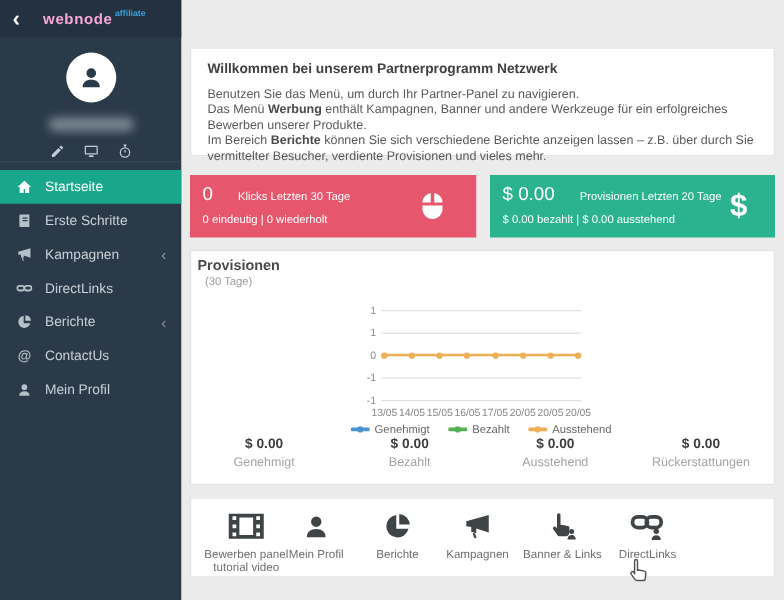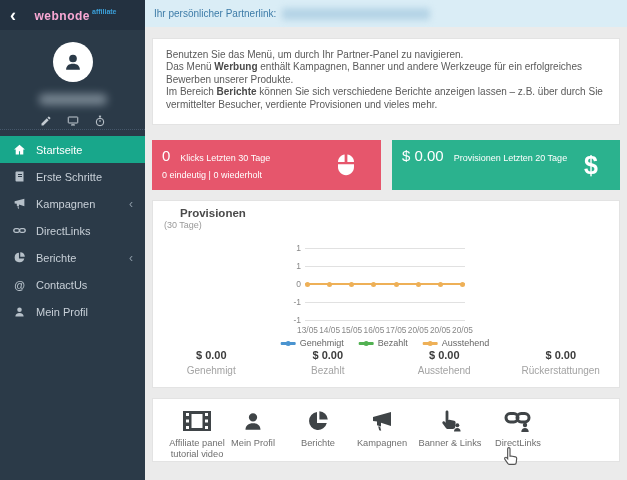--- a/index.html
+++ b/index.html
@@ -38,28 +38,28 @@
   .welcome-title { font-size:11px; font-weight:bold; color:#404040; margin-bottom:9px; }
   .welcome-text { font-size:10px; color:#5a5a5a; line-height:12.4px; }
   .welcome-text b { color:#4a4a4a; }
 
   
   .stat-card { position:absolute; top:140px; height:50px; color:#fff; padding:7px 10px 6px; }
   .stat-red { left:152px; width:229px; background:#e6566c; }
   .stat-green { left:392px; width:228px; background:#2bb28e; }
   .stat-line1 { display:flex; align-items:baseline; }
   .stat-value { font-size:15px; font-weight:normal; }
-  .stat-label { font-size:9px; margin-left:10px; }
+  .stat-label { font-size:9px; margin-left:20px; }
   .stat-sub { font-size:9px; margin-top:6px; }
   .stat-icon { position:absolute; right:22px; top:50%; transform:translateY(-50%); display:flex; }
   .dollar-glyph { font-size:25px; font-weight:bold; line-height:1; }
 
   
   .chart-card { left:152px; top:200px; width:468px; height:188px; }
-  .chart-title { position:absolute; left:27px; top:6px; font-size:11.5px; font-weight:bold; color:#4a4a4a; }
+  .chart-title { position:absolute; left:5px; top:6px; font-size:11.5px; font-weight:bold; color:#4a4a4a; }
   .chart-subtitle { position:absolute; left:11px; top:19px; font-size:9px; color:#9a9a9a; }
   .gridline { position:absolute; height:1px; background:#e1e1e1; }
   .ytick { position:absolute; left:124px; width:24px; text-align:right; font-size:8.5px; color:#888; }
   .zero-line { position:absolute; height:2px; border-radius:1px; }
   .data-point { position:absolute; width:5px; height:5px; border-radius:50%; }
   .xtick { position:absolute; width:30px; text-align:center; font-size:8.3px; color:#888; }
   .legend { position:absolute; display:flex; gap:15px; transform:translateX(-50%); }
   .legend-item { display:flex; align-items:center; gap:4px; font-size:9px; color:#666; }
   .legend-swatch { position:relative; width:15px; height:3px; border-radius:1px; }
   .legend-swatch::after { content:""; position:absolute; left:5px; top:-1px; width:5px; height:5px; border-radius:50%; background:inherit; }
@@ -175,26 +175,23 @@
         <span class="mi-icon">
             <svg width="11" height="12" viewBox="0 0 24 24" fill="currentColor">
               <path d="M12 2a5 5 0 110 10 5 5 0 010-10zm0 12c5.5 0 9 2.8 9 8H3c0-5.2 3.5-8 9-8z"></path>
             </svg>
           </span>
         <span>Mein Profil</span>
       </div>
     </div>
   </div>
 
-  <div class="topbar">
-    <span class="topbar-label">Ihr persönlicher Partnerlink:</span>
-    <span class="partner-link-blur"></span>
-  </div>
 
   <div class="card welcome-card">
+    <div class="welcome-title">Willkommen bei unserem Partnerprogramm Netzwerk</div>
     <div class="welcome-text">
       <span>Benutzen Sie das Menü, um durch Ihr Partner-Panel zu navigieren.</span><br>
       <span>Das Menü </span><b>Werbung</b><span> enthält Kampagnen, Banner und andere Werkzeuge für ein erfolgreiches Bewerben unserer Produkte.</span><br>
       <span>Im Bereich </span><b>Berichte</b><span> können Sie sich verschiedene Berichte anzeigen lassen – z.B. über durch Sie vermittelter Besucher, verdiente Provisionen und vieles mehr.</span>
     </div>
   </div>
 
   <div class="stat-card stat-red">
     <div class="stat-line1">
       <span class="stat-value">0</span>
@@ -208,20 +205,21 @@
           <path d="M5 12.3h16V15c0 4.6-3.6 8.2-8 8.2S5 19.6 5 15v-2.7z"></path>
         </svg>
     </span>
   </div>
 
   <div class="stat-card stat-green">
     <div class="stat-line1">
       <span class="stat-value">$ 0.00</span>
       <span class="stat-label">Provisionen Letzten 20 Tage</span>
     </div>
+    <div class="stat-sub">$ 0.00 bezahlt | $ 0.00 ausstehend</div>
     <span class="stat-icon dollar-glyph">$</span>
   </div>
 
   <div class="card chart-card">
     <div class="chart-title">Provisionen</div>
     <div class="chart-subtitle">(30 Tage)</div>
     <div>
         <div class="gridline" style="left: 152px; top: 47px; width: 160px;"></div>
         <div class="ytick" style="top: 42px;">1</div>
         <div class="gridline" style="left: 152px; top: 65px; width: 160px;"></div>
@@ -285,21 +283,21 @@
   </div>
 
   <div class="card shortcuts-card">
     <div class="shortcut sc-0">
       <div class="shortcut-icon">
         <svg width="30" height="24" viewBox="0 0 30 24" fill="currentColor">
             <path fill-rule="evenodd" d="M1 2h28v20H1V2zm3 2v3h3V4H4zm0 6.5v3h3v-3H4zM4 17v3h3v-3H4zM23 4v3h3V4h-3zm0 6.5v3h3v-3h-3zM23 17v3h3v-3h-3zM9.5 5h11v14h-11V5z"></path>
             <path d="M13 8.6l5.5 3.4-5.5 3.4V8.6z" fill="#fff"></path>
           </svg>
       </div>
-      <div class="shortcut-label">Affiliate panel tutorial video</div>
+      <div class="shortcut-label">Bewerben panel tutorial video</div>
     </div>
     <div class="shortcut sc-1">
       <div class="shortcut-icon">
         <svg width="20" height="23" viewBox="0 0 24 24" fill="currentColor">
             <path d="M12 2a5 5 0 110 10 5 5 0 010-10zm0 12c5.5 0 9 2.8 9 8H3c0-5.2 3.5-8 9-8z"></path>
           </svg>
       </div>
       <div class="shortcut-label">Mein Profil</div>
     </div>
     <div class="shortcut sc-2">

